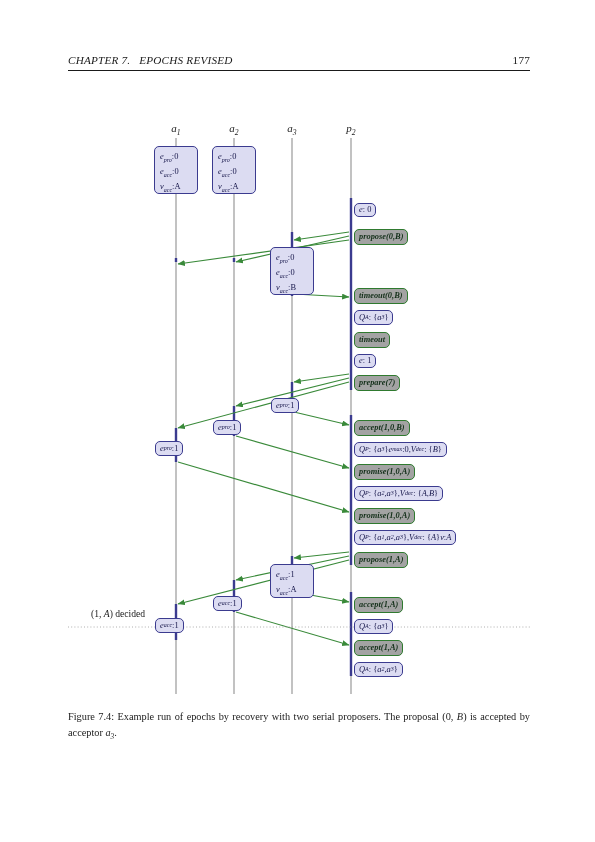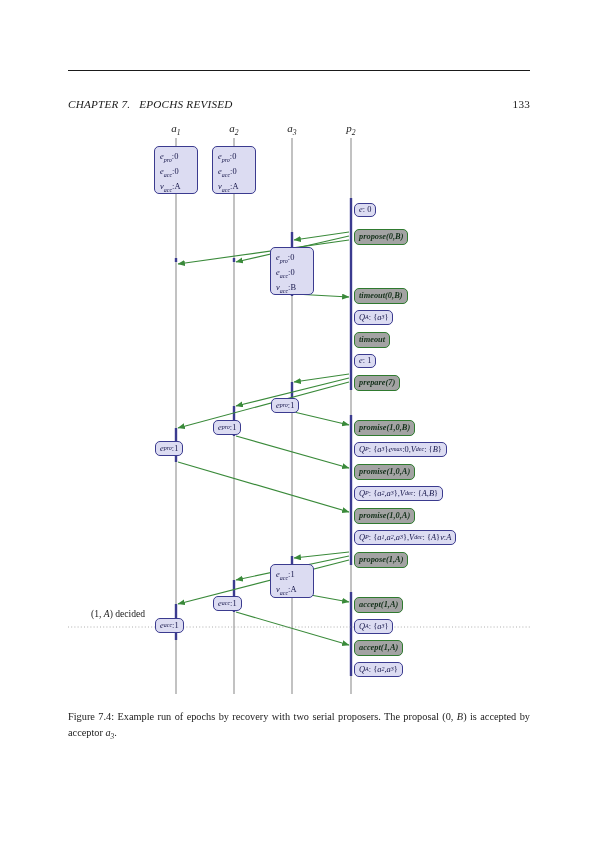--- a/index.html
+++ b/index.html
@@ -21,21 +21,20 @@
     position: absolute;
     left: 68px;
     top: 54px;
     width: 462px;
     display: flex;
     justify-content: space-between;
     align-items: baseline;
     font-size: 11.2px;
     font-style: italic;
     letter-spacing: 0.2px;
-    margin-top: 44px;
   }
   #page-header .hdr-title { white-space: pre; }
   #page-header .hdr-page { font-style: normal; }
   #header-rule {
     position: absolute;
     left: 68px;
     top: 70px;
     width: 462px;
     height: 1px;
     background: #1a1a1a;
@@ -128,21 +127,21 @@
     color: #1a1a1a;
   }
   #caption .it { font-style: italic; }
   #caption sub { font-size: 7.2px; font-style: italic; }
 </style>
 </head>
 <body>
 
 <div id="page-header">
   <span class="hdr-title">CHAPTER 7.   EPOCHS REVISED</span>
-  <span class="hdr-page">133</span>
+  <span class="hdr-page">177</span>
 </div>
 <div id="header-rule"></div>
 
 <div id="figure">
 
   <svg width="595" height="842">
     <defs>
       <marker id="ahead" markerWidth="7" markerHeight="7" refX="6" refY="2.6" orient="auto">
         <path d="M0,0 L6.4,2.6 L0,5.2 Z" fill="#3a8a3a"></path>
       </marker>
@@ -265,21 +264,21 @@
   <div class="note state" style="left:354px; top:310px; height:15px;">
     <span class="it">Q</span><sub>A</sub> : {<span class="it">a</span><sub>3</sub>}
   </div>
 
   <div class="note msg" style="left:354px; top:332px; height:16px;">timeout</div>
 
   <div class="note state" style="left:354px; top:354px; height:14px;"><span class="it">e</span> : 1</div>
 
   <div class="note msg" style="left:354px; top:375px; height:16px;">prepare(7)</div>
 
-  <div class="note msg" style="left:354px; top:420px; height:16px;">promise(1,0,B)</div>
+  <div class="note msg" style="left:354px; top:420px; height:16px;">accept(1,0,B)</div>
 
   <div class="note state" style="left:354px; top:442px; height:15px;">
     <span class="it">Q</span><sub>P</sub> : {<span class="it">a</span><sub>3</sub>} <span class="it">e</span><sub>max</sub>:0, <span class="it">V</span><sub>dec</sub> : {<span class="it">B</span>}
   </div>
 
   <div class="note msg" style="left:354px; top:464px; height:16px;">promise(1,0,A)</div>
 
   <div class="note state" style="left:354px; top:486px; height:15px;">
     <span class="it">Q</span><sub>P</sub> : {<span class="it">a</span><sub>2</sub>, <span class="it">a</span><sub>3</sub>}, <span class="it">V</span><sub>dec</sub> : {<span class="it">A</span>, <span class="it">B</span>}
   </div>

